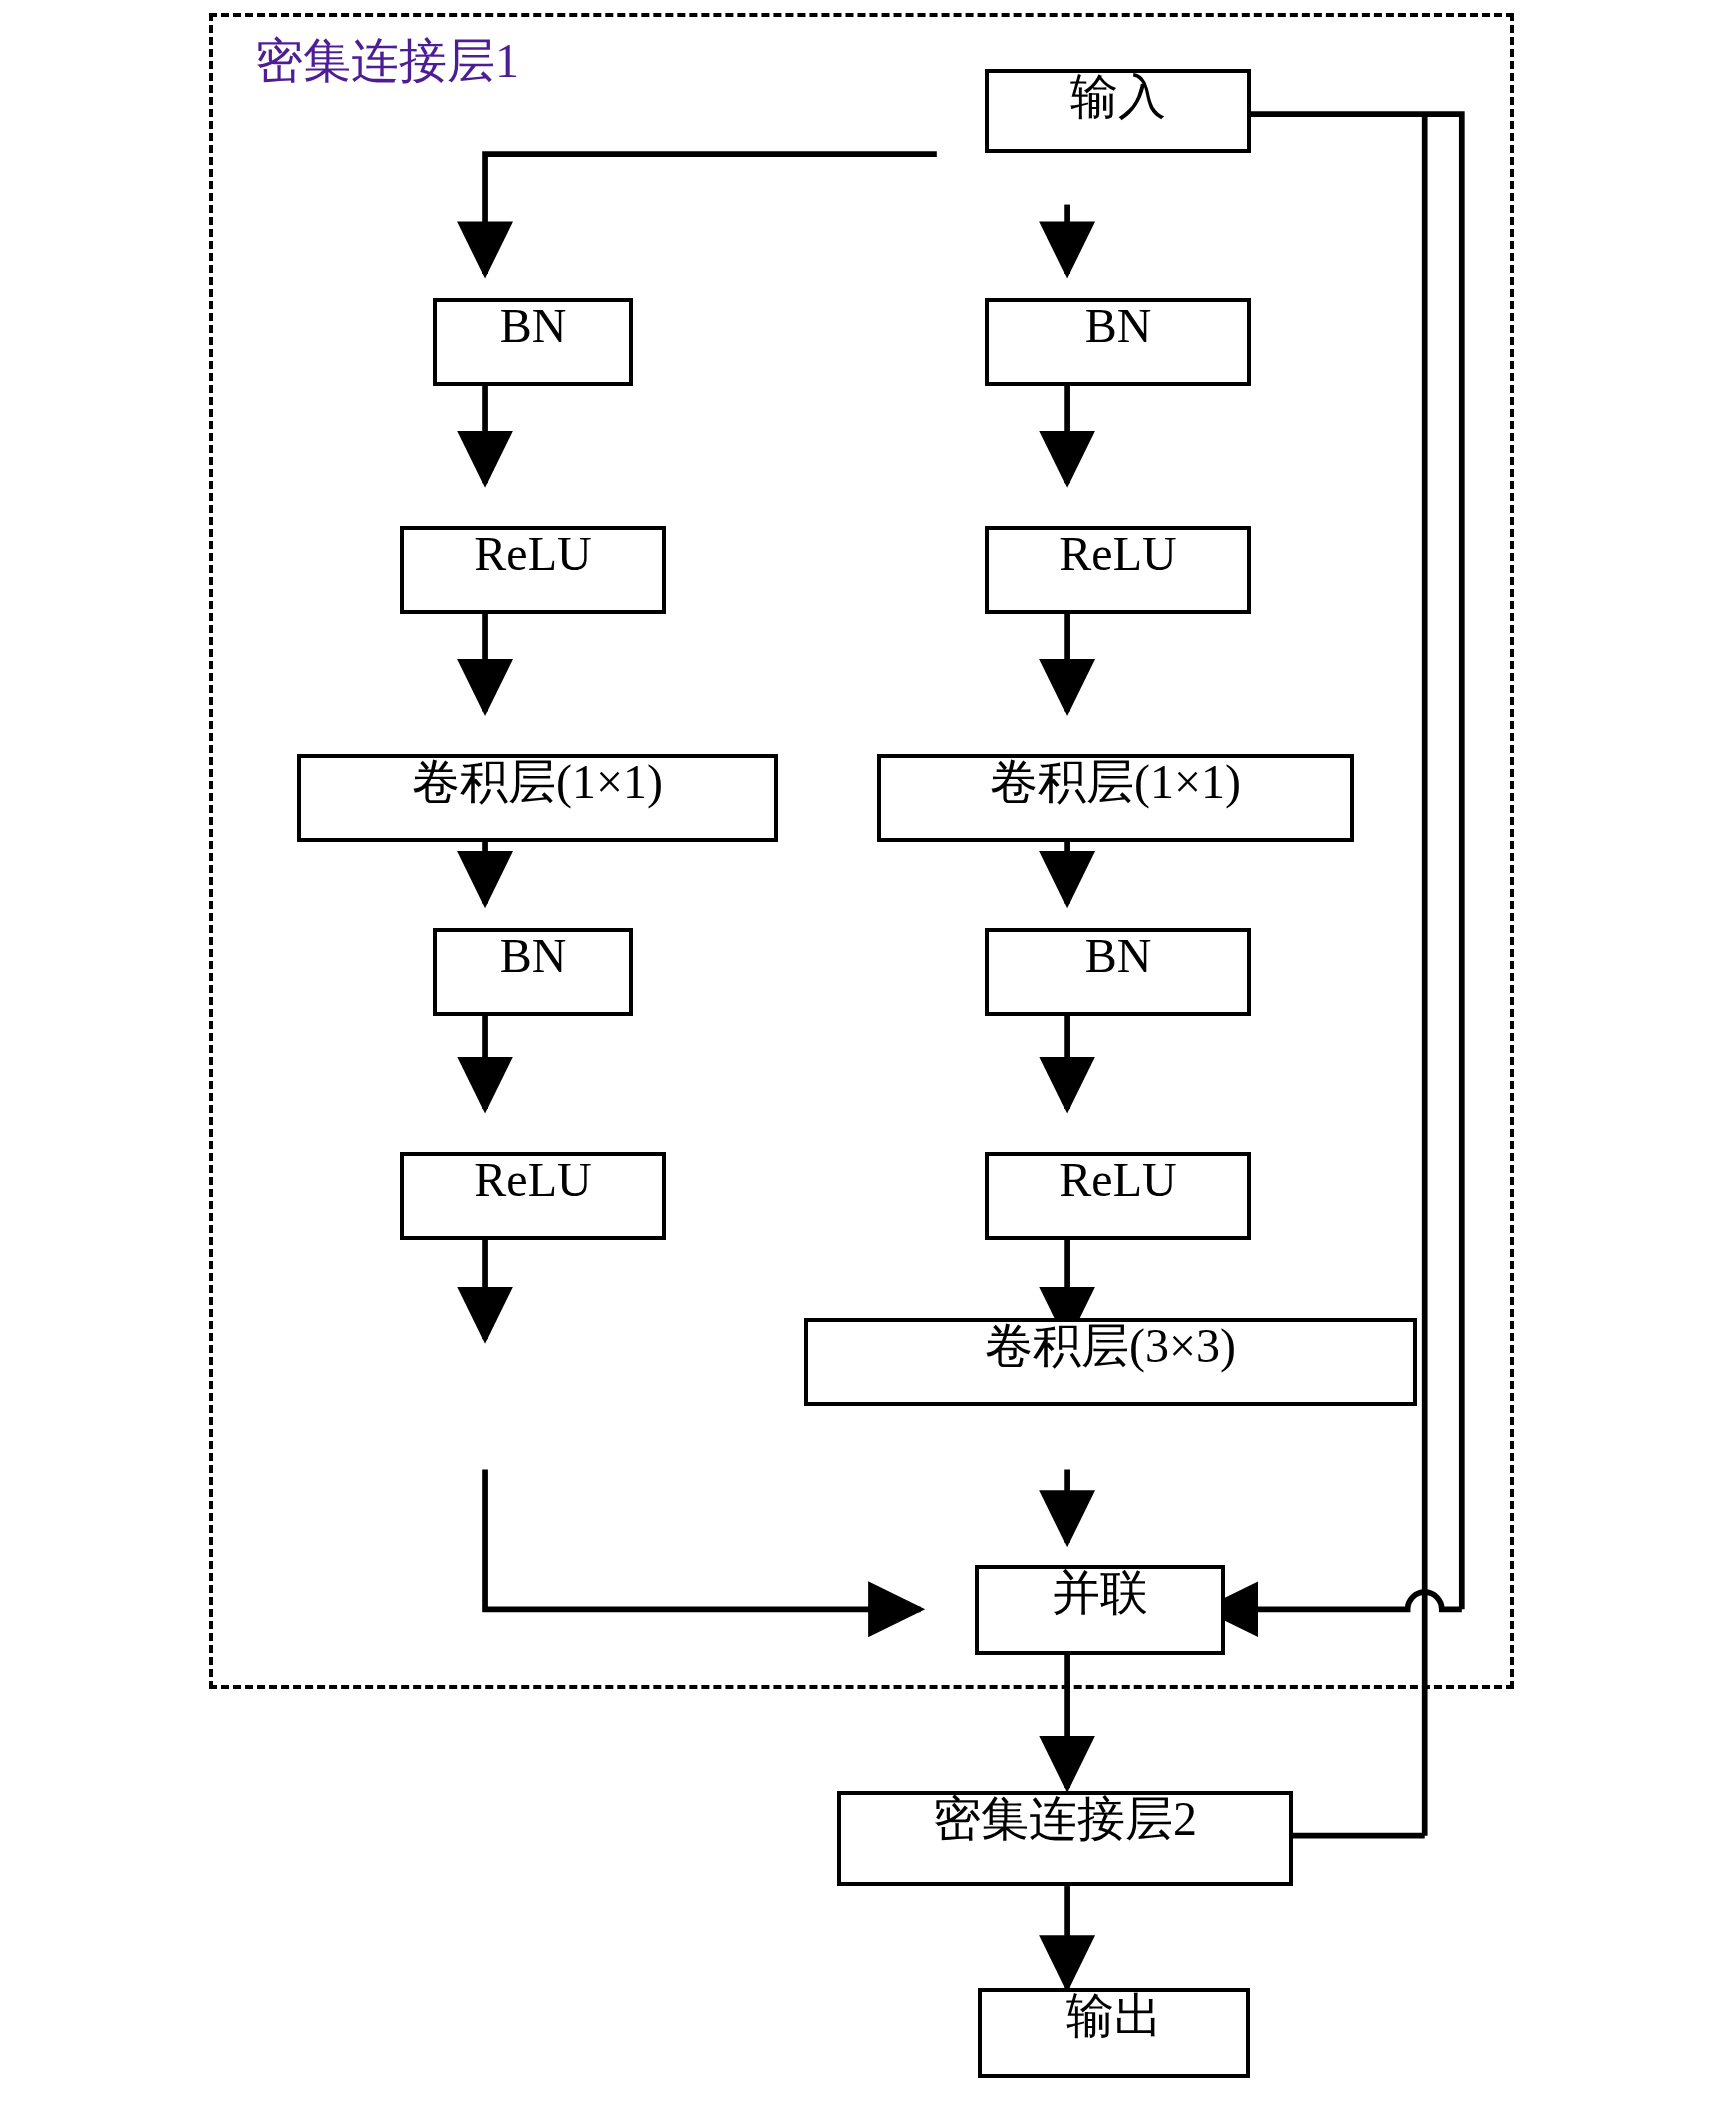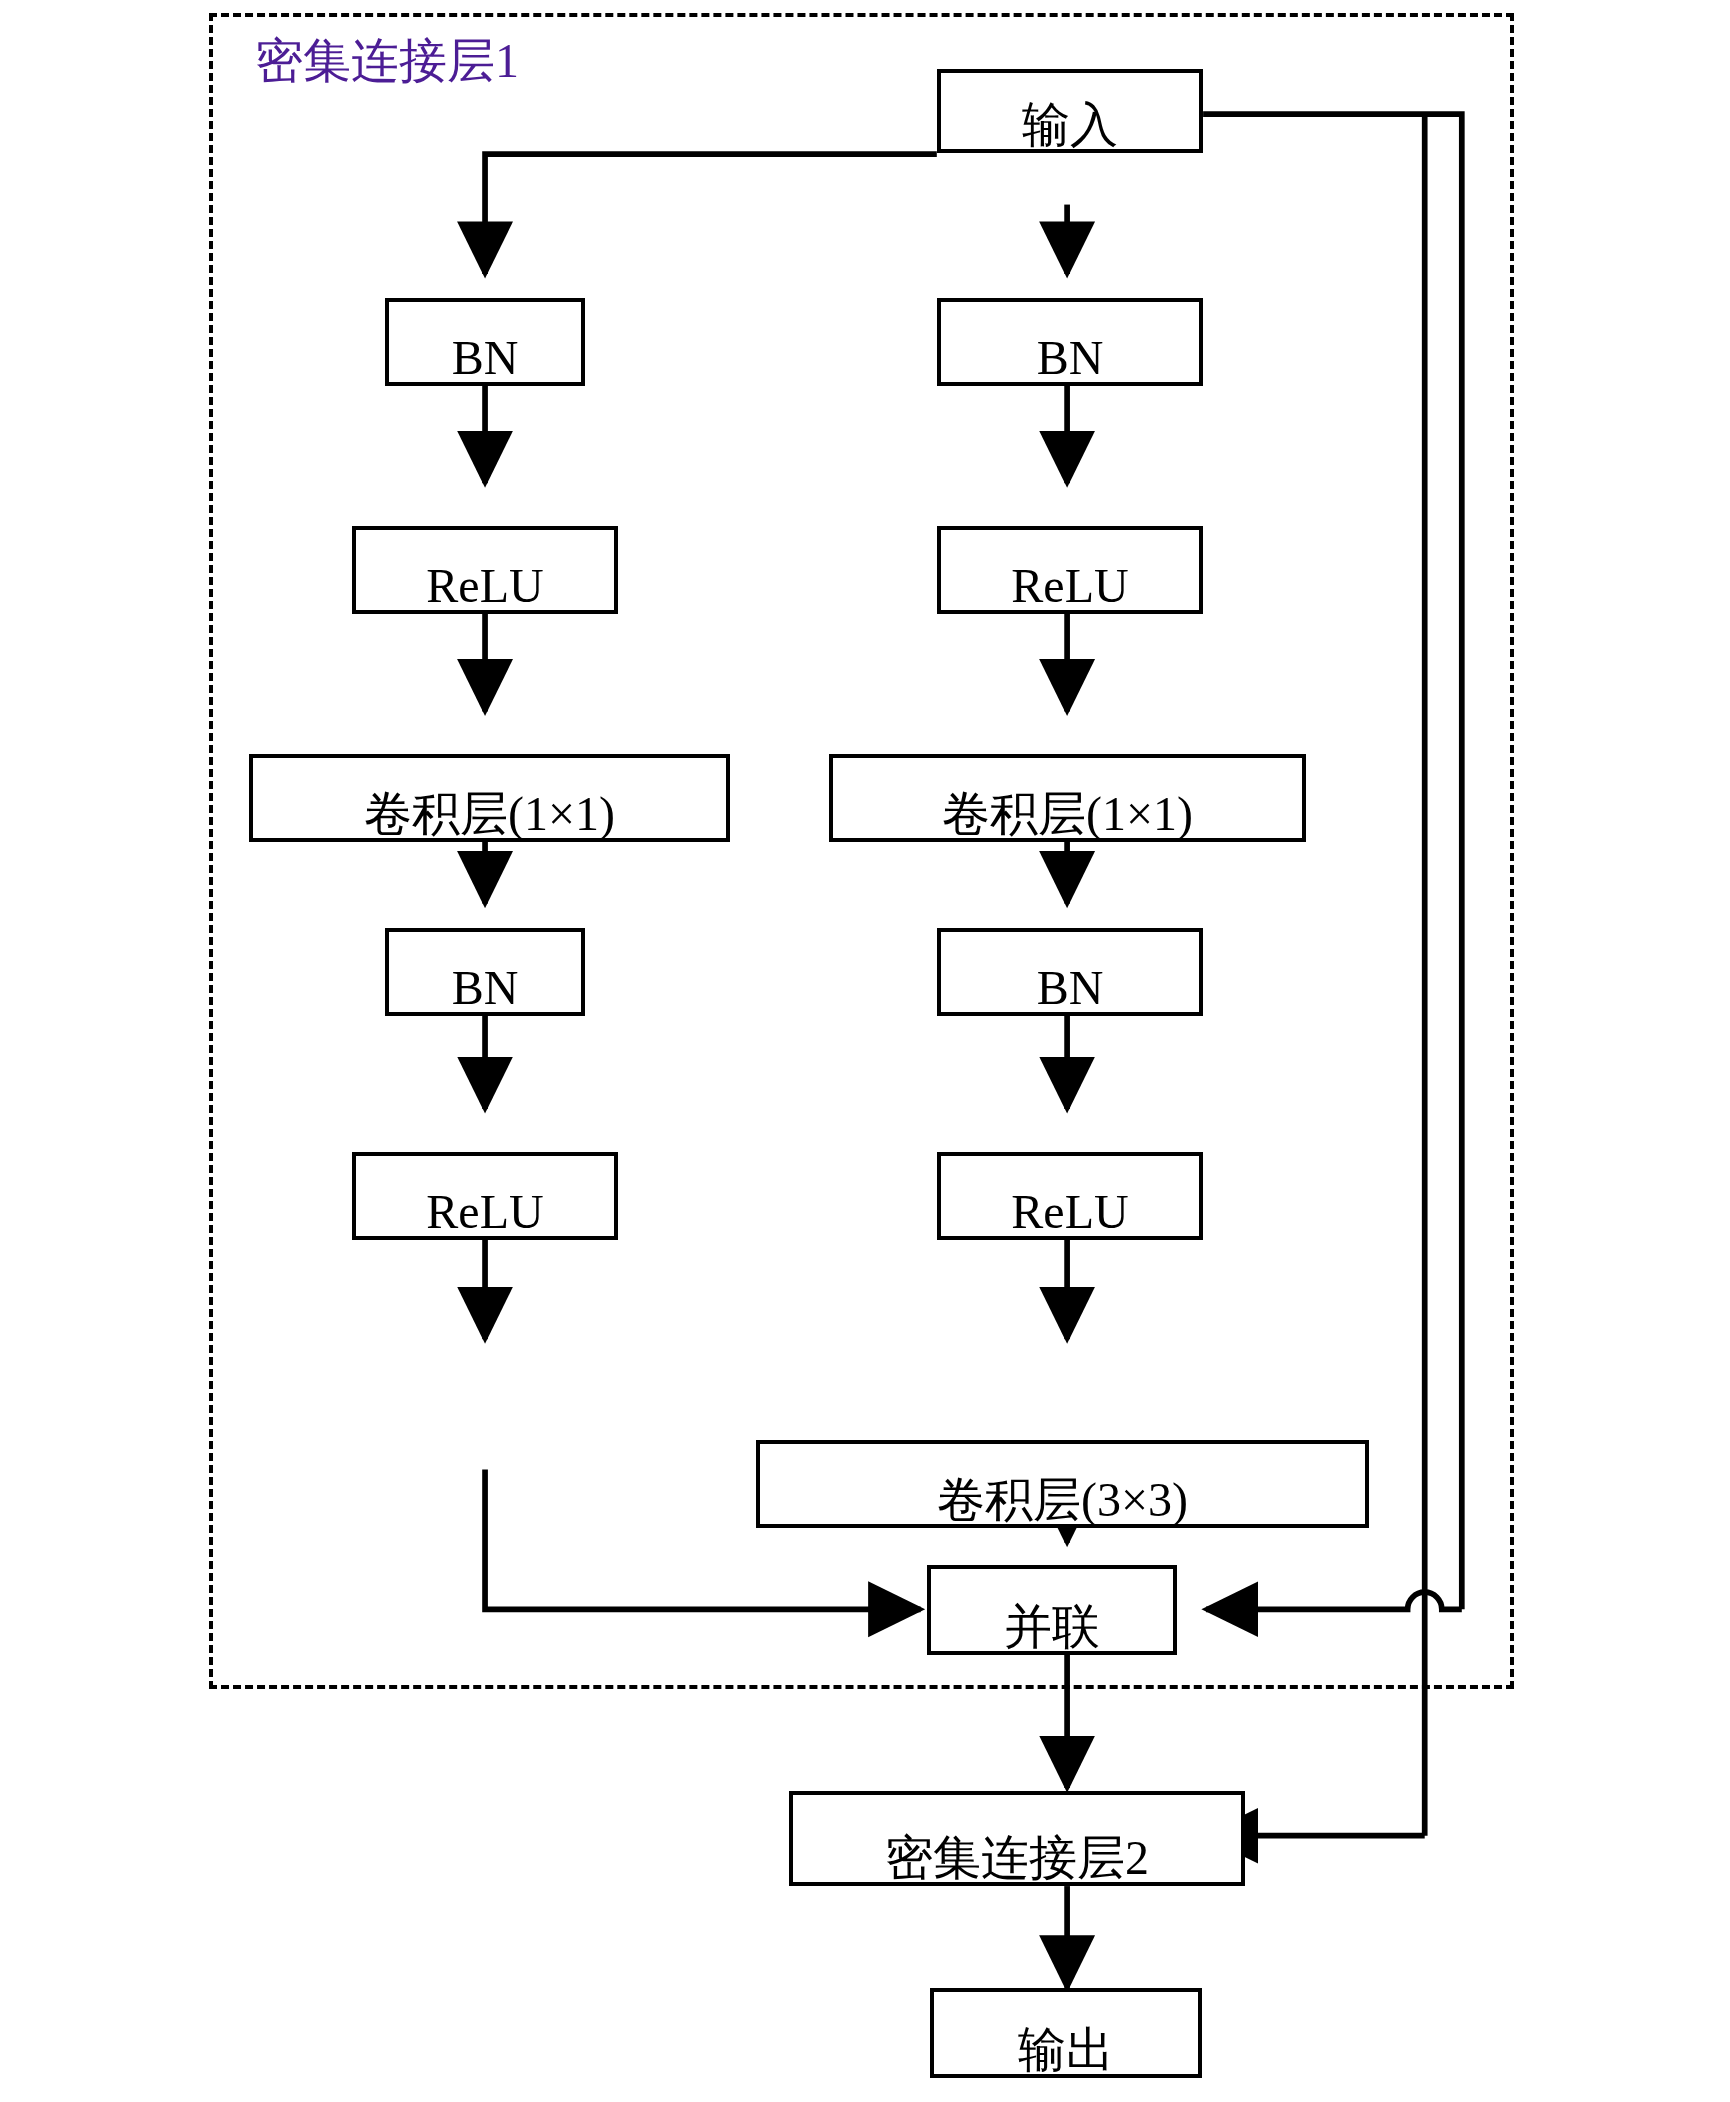--- a/index.html
+++ b/index.html
@@ -5,25 +5,26 @@
   html,body{margin:0;padding:0;background:#ffffff;}
   body{font-family:"Liberation Serif","DejaVu Serif",serif;}
   #canvas{position:relative;width:1730px;height:2103px;background:#ffffff;overflow:hidden;}
   svg.layer{position:absolute;left:0;top:0;width:1730px;height:2103px;}
   .node{
     position:absolute;
     border:4.8px solid #000000;
     background:#ffffff;
     box-sizing:border-box;
     display:flex;
-    align-items:flex-end;
+    align-items:flex-start;
     justify-content:center;
     color:#000000;
     line-height:1;
     white-space:nowrap;
+    margin-left:48px;
   }
   .node span{display:block;}
   .f40{font-size:48px;}
   .group-title{
     position:absolute;
     font-size:48px;
     color:#4c1d95;
     white-space:nowrap;
   }
   .dashed-box{
@@ -109,21 +110,21 @@
   </div>
   <div class="node f40" style="left:829px;top:754px;width:477px;height:88px;">
     <span>卷积层(1×1)</span>
   </div>
   <div class="node f40" style="left:937px;top:928px;width:266px;height:88px;">
     <span>BN</span>
   </div>
   <div class="node f40" style="left:937px;top:1152px;width:266px;height:88px;">
     <span>ReLU</span>
   </div>
-  <div class="node f40" style="left:756px;top:1440px;width:613px;height:88px;">
+  <div class="node f40" style="left:756px;top:1318px;width:613px;height:88px;">
     <span>卷积层(3×3)</span>
   </div>
 
   <div class="node f40" style="left:927px;top:1565px;width:250px;height:90px;">
     <span>并联</span>
   </div>
 
   <div class="node f40" style="left:789px;top:1791px;width:456px;height:95px;">
     <span>密集连接层2</span>
   </div>

